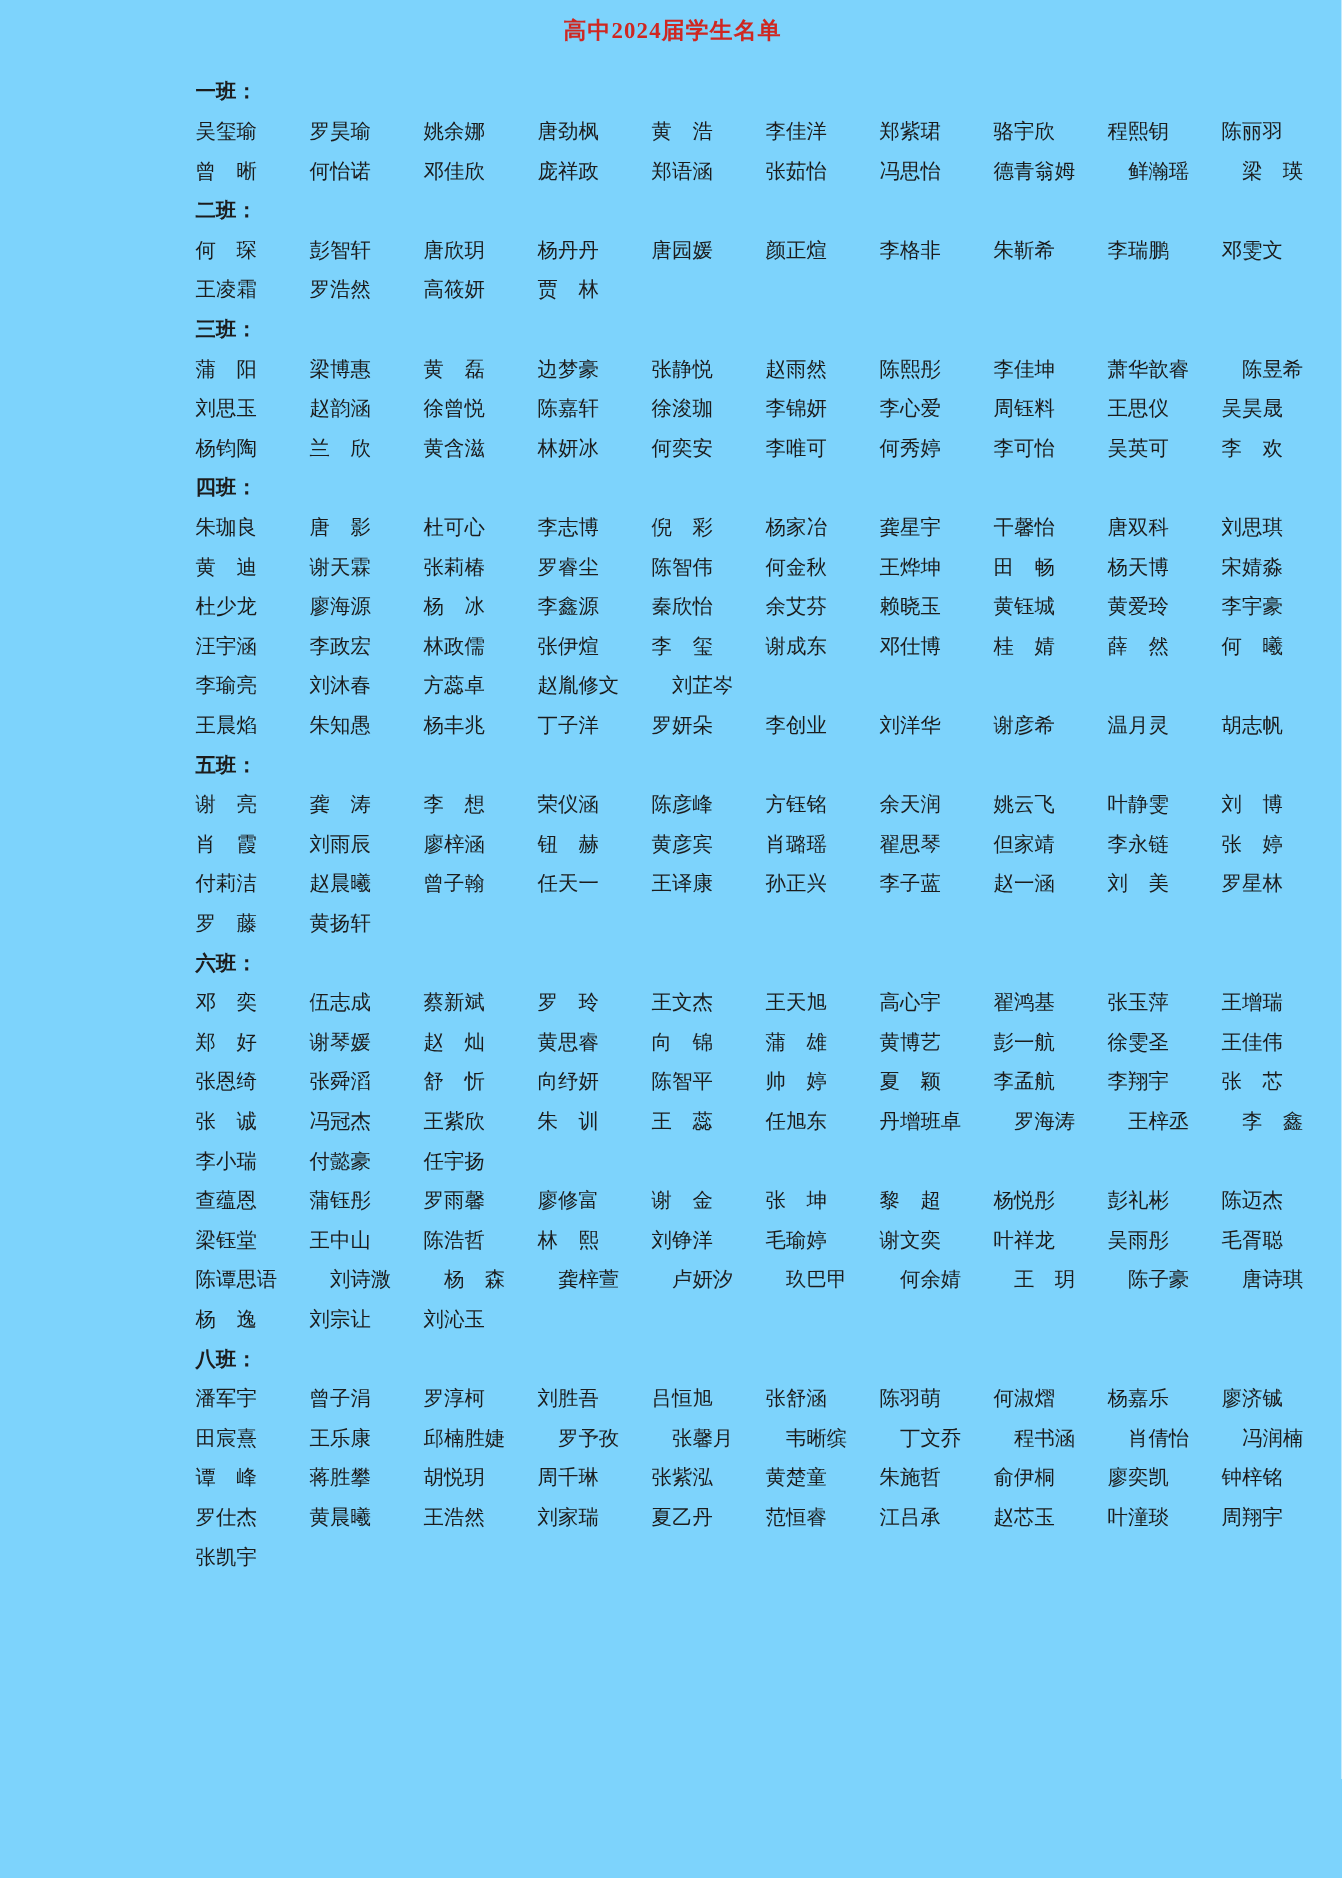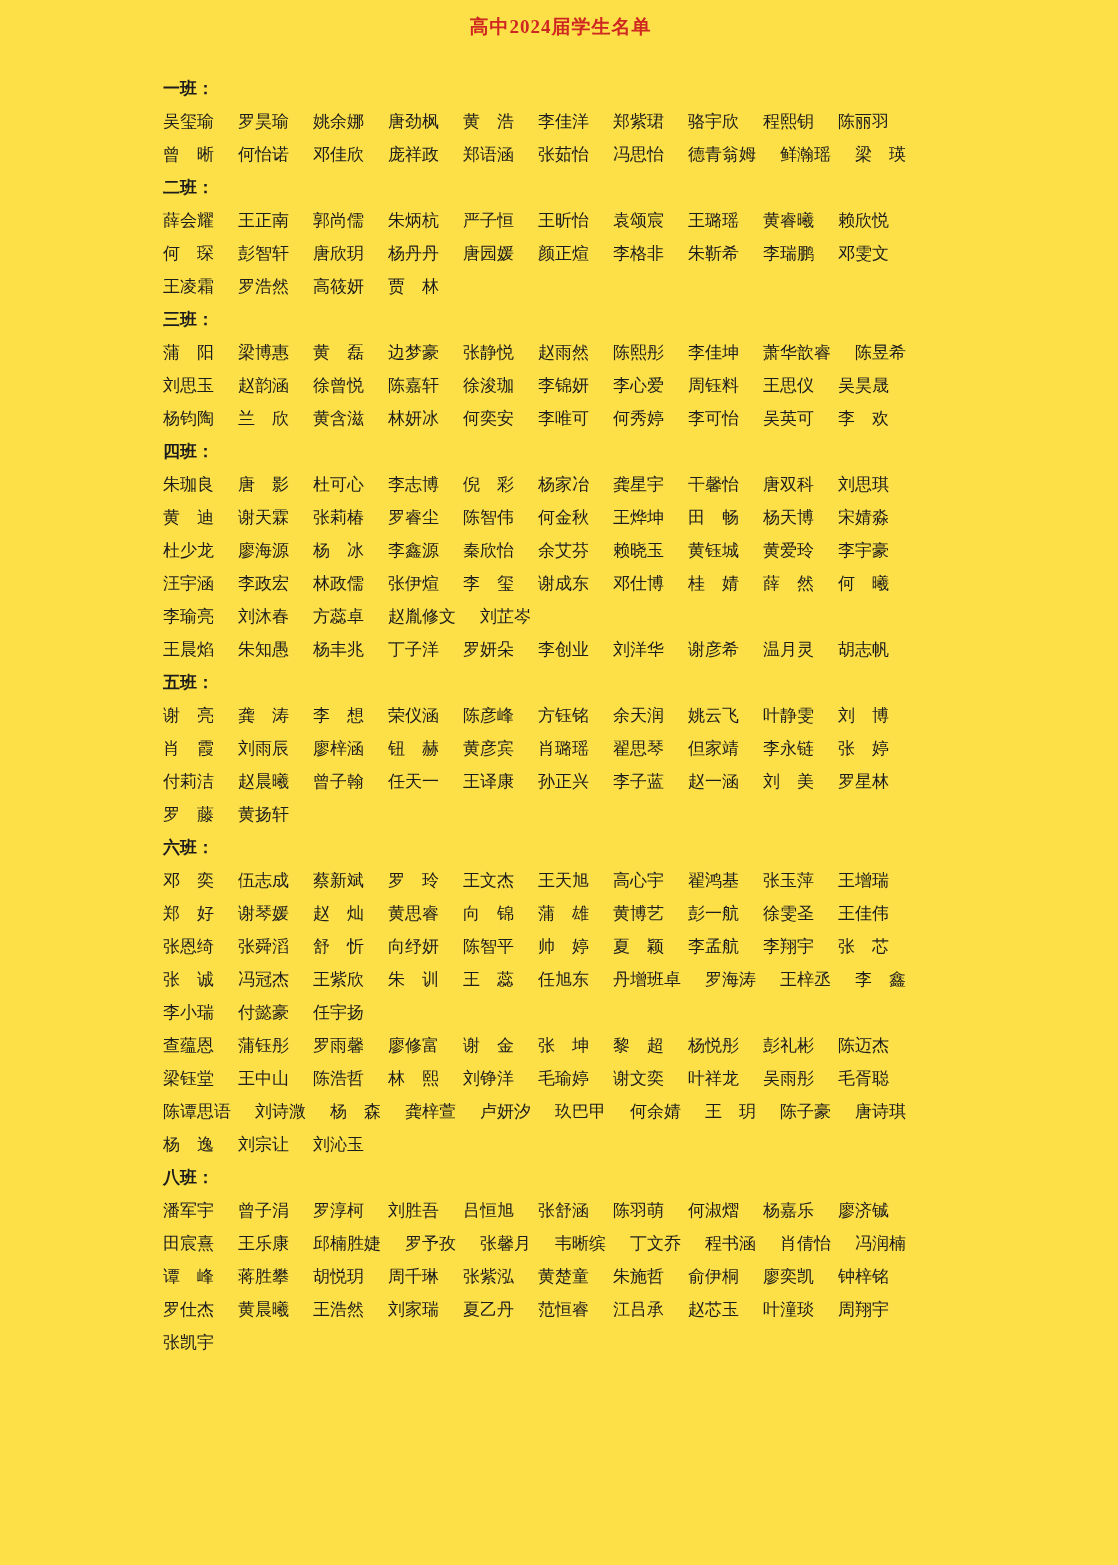--- a/index.html
+++ b/index.html
@@ -3,47 +3,47 @@
 <meta charset="utf-8">
 <style>
   * { margin: 0; padding: 0; box-sizing: border-box; }
   html, body {
     background: #ffffff;
     font-family: "Liberation Serif", "DejaVu Serif", serif;
   }
   .page {
     width: 1118px;
     height: 1565px;
-    background: #fde047;
+    background: #7dd3fc;
     margin: 0 auto;
     padding: 14px 160px 0 163px;
     overflow: hidden;
   }
   .doc-title {
     text-align: center;
     font-size: 19px;
     font-weight: bold;
     color: #cf2721;
     height: 26px;
     line-height: 26px;
     letter-spacing: 1px;
   }
-  .class-list { margin-top: 32px; }
+  .class-list { margin-top: 20px; }
   .class-label {
     font-size: 17px;
     font-weight: bold;
     color: #1c1c1c;
     height: 33px;
     line-height: 33px;
   }
   .name-row {
     display: flex;
     flex-wrap: nowrap;
     align-items: center;
-    gap: 24px;
+    gap: 44px;
     height: 33px;
     white-space: nowrap;
   }
   .student-name {
     font-size: 17px;
     color: #1c1c1c;
     line-height: 33px;
   }
 </style>
 </head>
@@ -75,32 +75,20 @@
           <span class="student-name">张茹怡</span>
           <span class="student-name">冯思怡</span>
           <span class="student-name">德青翁姆</span>
           <span class="student-name">鲜瀚瑶</span>
           <span class="student-name">梁　瑛</span>
         </div>
       </div>
       <div>
         <div class="class-label">二班：</div>
         <div class="name-row">
-          <span class="student-name">薛会耀</span>
-          <span class="student-name">王正南</span>
-          <span class="student-name">郭尚儒</span>
-          <span class="student-name">朱炳杭</span>
-          <span class="student-name">严子恒</span>
-          <span class="student-name">王昕怡</span>
-          <span class="student-name">袁颂宸</span>
-          <span class="student-name">王璐瑶</span>
-          <span class="student-name">黄睿曦</span>
-          <span class="student-name">赖欣悦</span>
-        </div>
-        <div class="name-row">
           <span class="student-name">何　琛</span>
           <span class="student-name">彭智轩</span>
           <span class="student-name">唐欣玥</span>
           <span class="student-name">杨丹丹</span>
           <span class="student-name">唐园媛</span>
           <span class="student-name">颜正煊</span>
           <span class="student-name">李格非</span>
           <span class="student-name">朱靳希</span>
           <span class="student-name">李瑞鹏</span>
           <span class="student-name">邓雯文</span>

